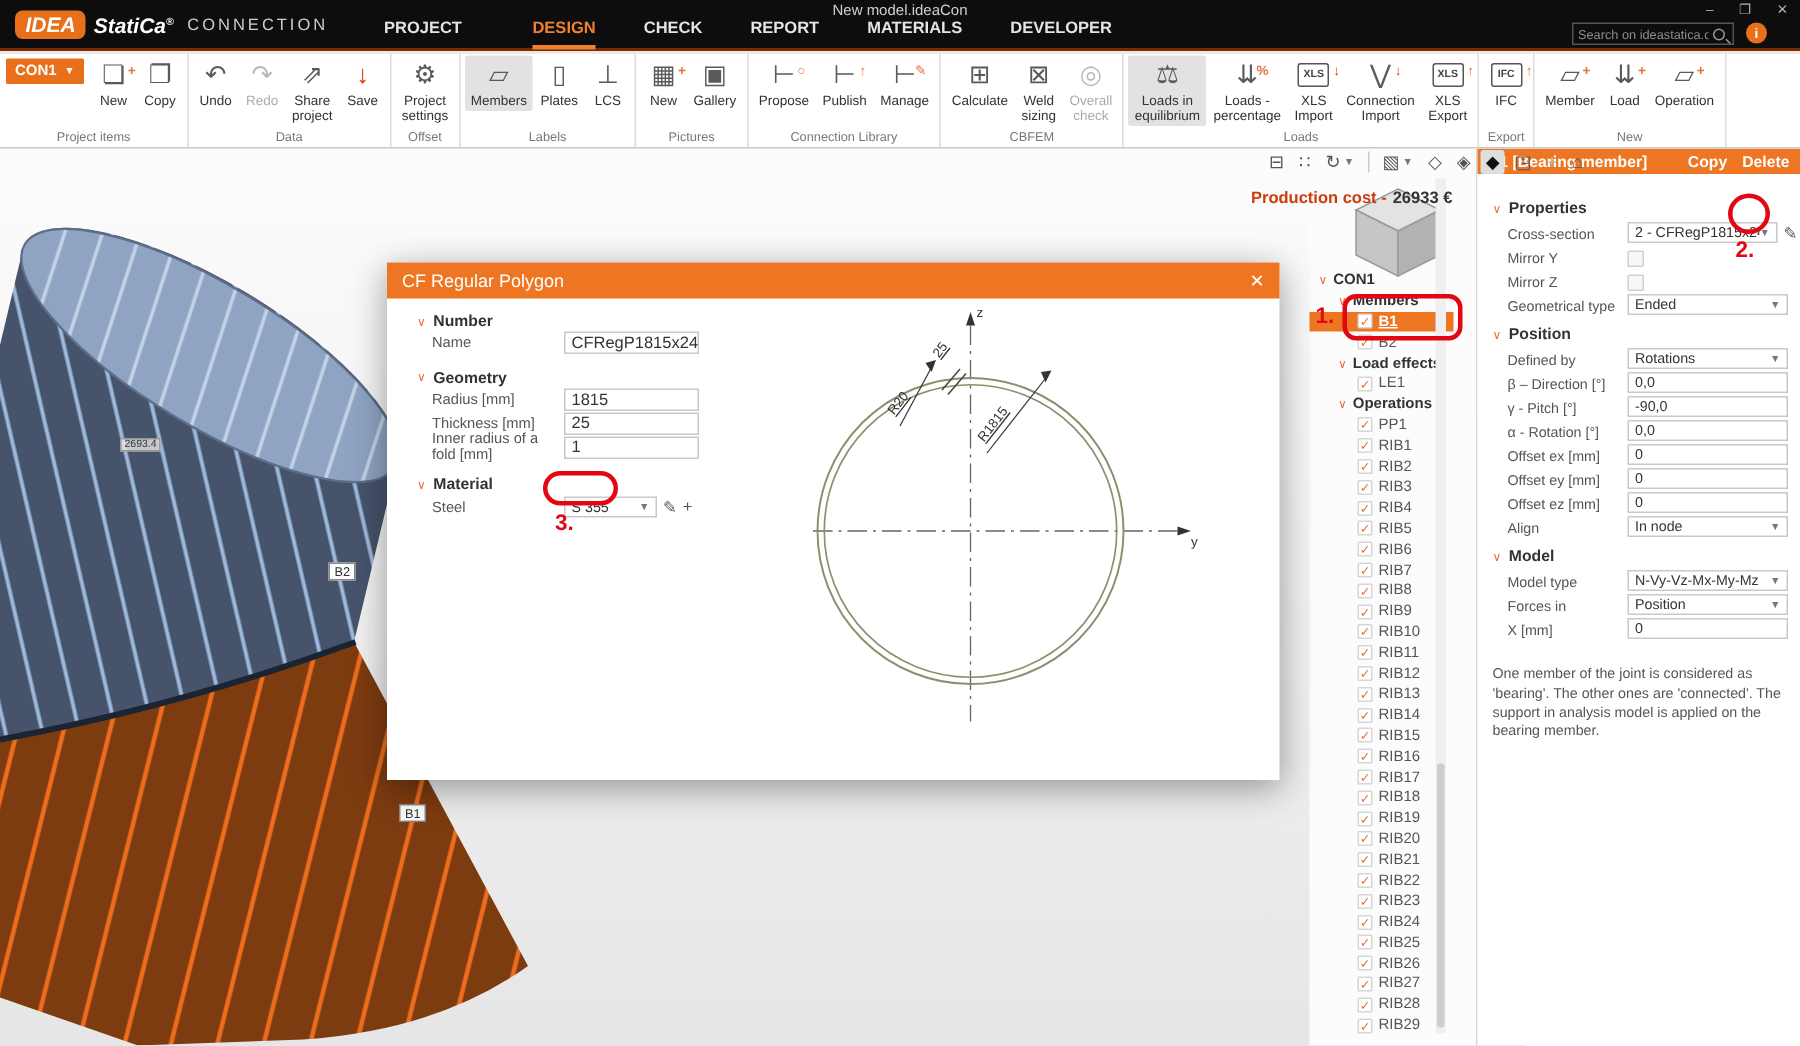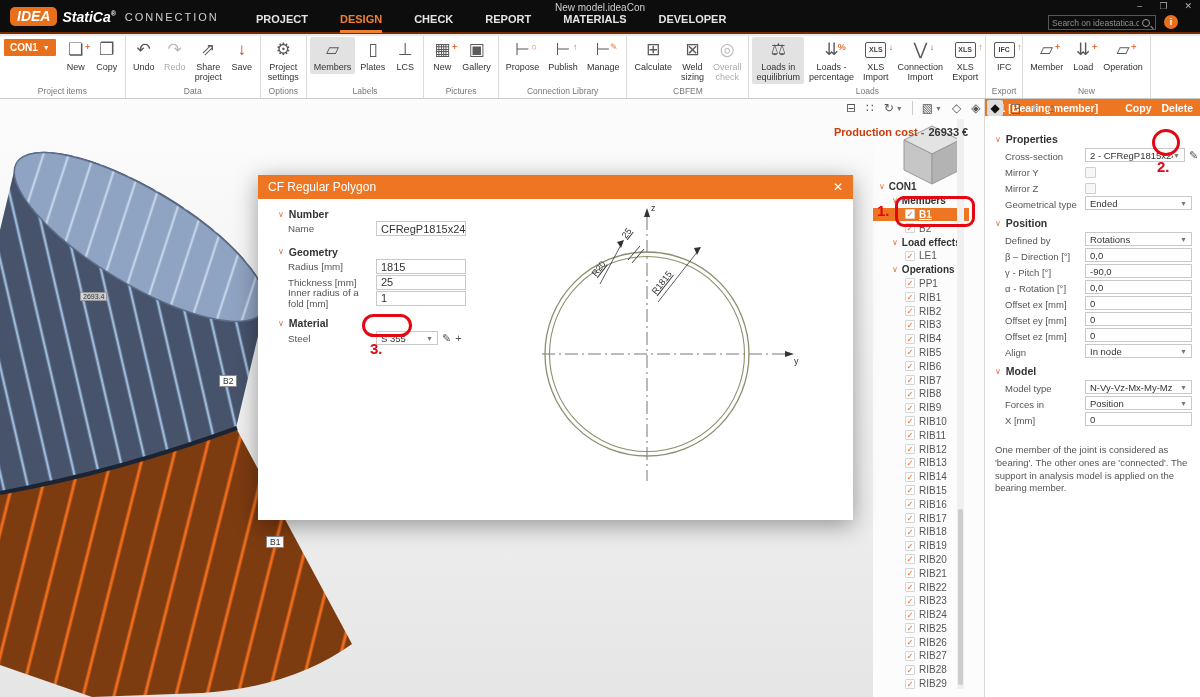--- a/index.html
+++ b/index.html
@@ -9,21 +9,21 @@
   
   #titlebar { position:absolute; left:0; top:0; width:1200px; height:34px; background:#0d0d0d; border-bottom:2px solid #7a2a00; z-index:6; }
   #win-title { position:absolute; left:0; right:0; top:2px; text-align:center; font-size:10px; color:#cfcfcf; }
   #logo { position:absolute; left:10px; top:7px; display:flex; align-items:center; gap:5px; }
   #logo-idea { background:#e8701a; color:#fff; font-weight:bold; font-style:italic; font-size:14px; padding:1px 7px 2px; border-radius:5px; }
   #logo-statica { color:#fff; font-weight:bold; font-style:italic; font-size:14px; }
   #logo-reg { color:#fff; font-size:7px; vertical-align:super; }
   #logo-conn { color:#cfcfcf; font-size:11px; letter-spacing:2px; margin-left:4px; }
   #menu { position:absolute; left:256px; top:13px; display:flex; gap:32px; }
   .menu-item { color:#e4e4e4; font-size:11px; font-weight:bold; padding-bottom:5px; cursor:default; }
-  .menu-item.active { color:#f08030; border-bottom:3px solid #f08030; }
+  .menu-item.active { color:#f08030; border-bottom:3px solid #f08030;margin-left:15px; }
   #search-wrap { position:absolute; right:44px; top:15px; width:108px; height:15px; border:1px solid #555; display:flex; align-items:center; background:#0d0d0d; }
   #search-input { flex:1; background:transparent; border:none; outline:none; color:#bbb; font-size:8.5px; padding:0 3px; min-width:0; }
   #search-input::placeholder { color:#8f8f8f; }
   .mag { width:8px; height:8px; border:1.2px solid #9a9a9a; border-radius:50%; position:relative; margin-right:5px; flex:0 0 auto; }
   .mag::after { content:""; position:absolute; left:7px; top:7px; width:4px; height:1.2px; background:#9a9a9a; transform:rotate(45deg); }
   #info-icon { position:absolute; right:22px; top:15px; width:14px; height:14px; border-radius:50%; background:#e8701a; color:#fff; font-size:9px; font-weight:bold; text-align:center; line-height:14px; }
   #win-controls { position:absolute; right:8px; top:1px; display:flex; gap:17px; color:#b5b5b5; font-size:9px; }
   #win-controls span { cursor:default; }
 
   
@@ -621,21 +621,21 @@
       <div class="rgroup">
         <div class="rbtns">
           <div class="rbtn">
             <div class="ricon">
               <span>⚙</span>
             </div>
             <div class="rlbl">Project
 settings</div>
           </div>
         </div>
-        <div class="rtitle">Options</div>
+        <div class="rtitle">Offset</div>
       </div>
       <div class="rgroup">
         <div class="rbtns">
           <div class="rbtn selected">
             <div class="ricon">
               <span>▱</span>
             </div>
             <div class="rlbl">Members</div>
           </div>
           <div class="rbtn">

